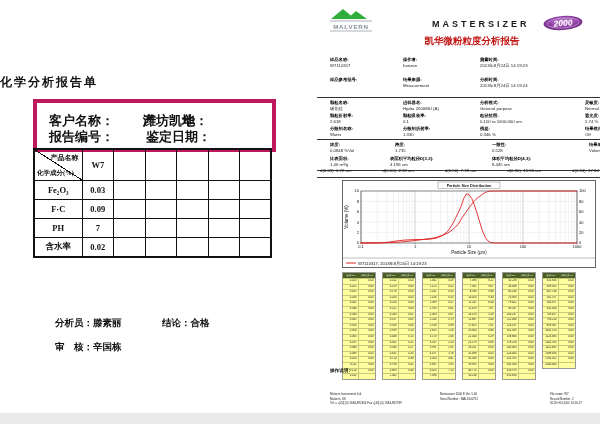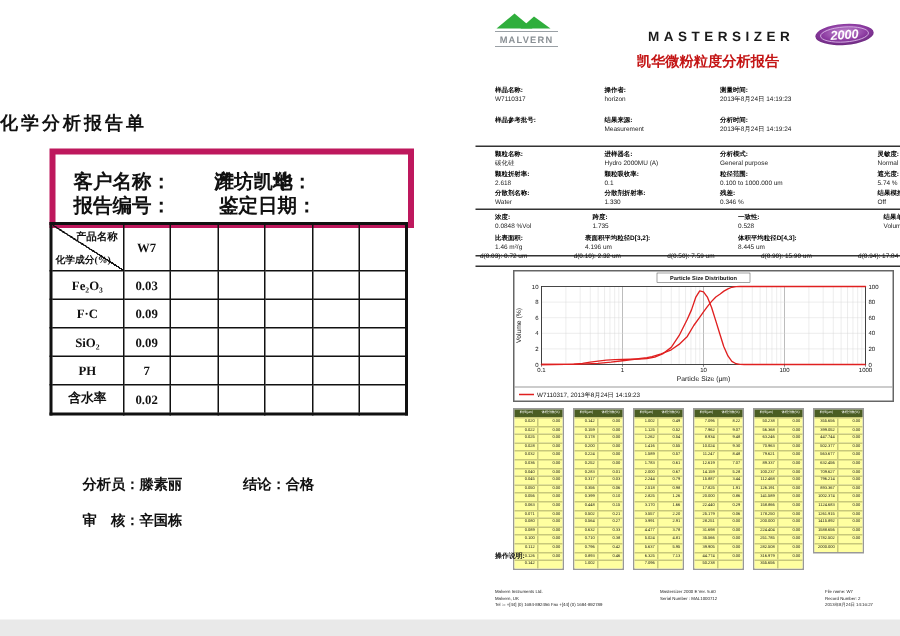--- a/index.html
+++ b/index.html
@@ -111,29 +111,20 @@
             <td>Fe₂O₃</td>
             <td>0.03</td>
             <td></td>
             <td></td>
             <td></td>
             <td></td>
             <td></td>
           </tr>
           <tr>
             <td>F·C</td>
-            <td>0.09</td>
-            <td></td>
-            <td></td>
-            <td></td>
-            <td></td>
-            <td></td>
-          </tr>
-          <tr>
-            <td>SiO₂</td>
             <td>0.09</td>
             <td></td>
             <td></td>
             <td></td>
             <td></td>
             <td></td>
           </tr>
           <tr>
             <td>PH</td>
             <td>7</td>

